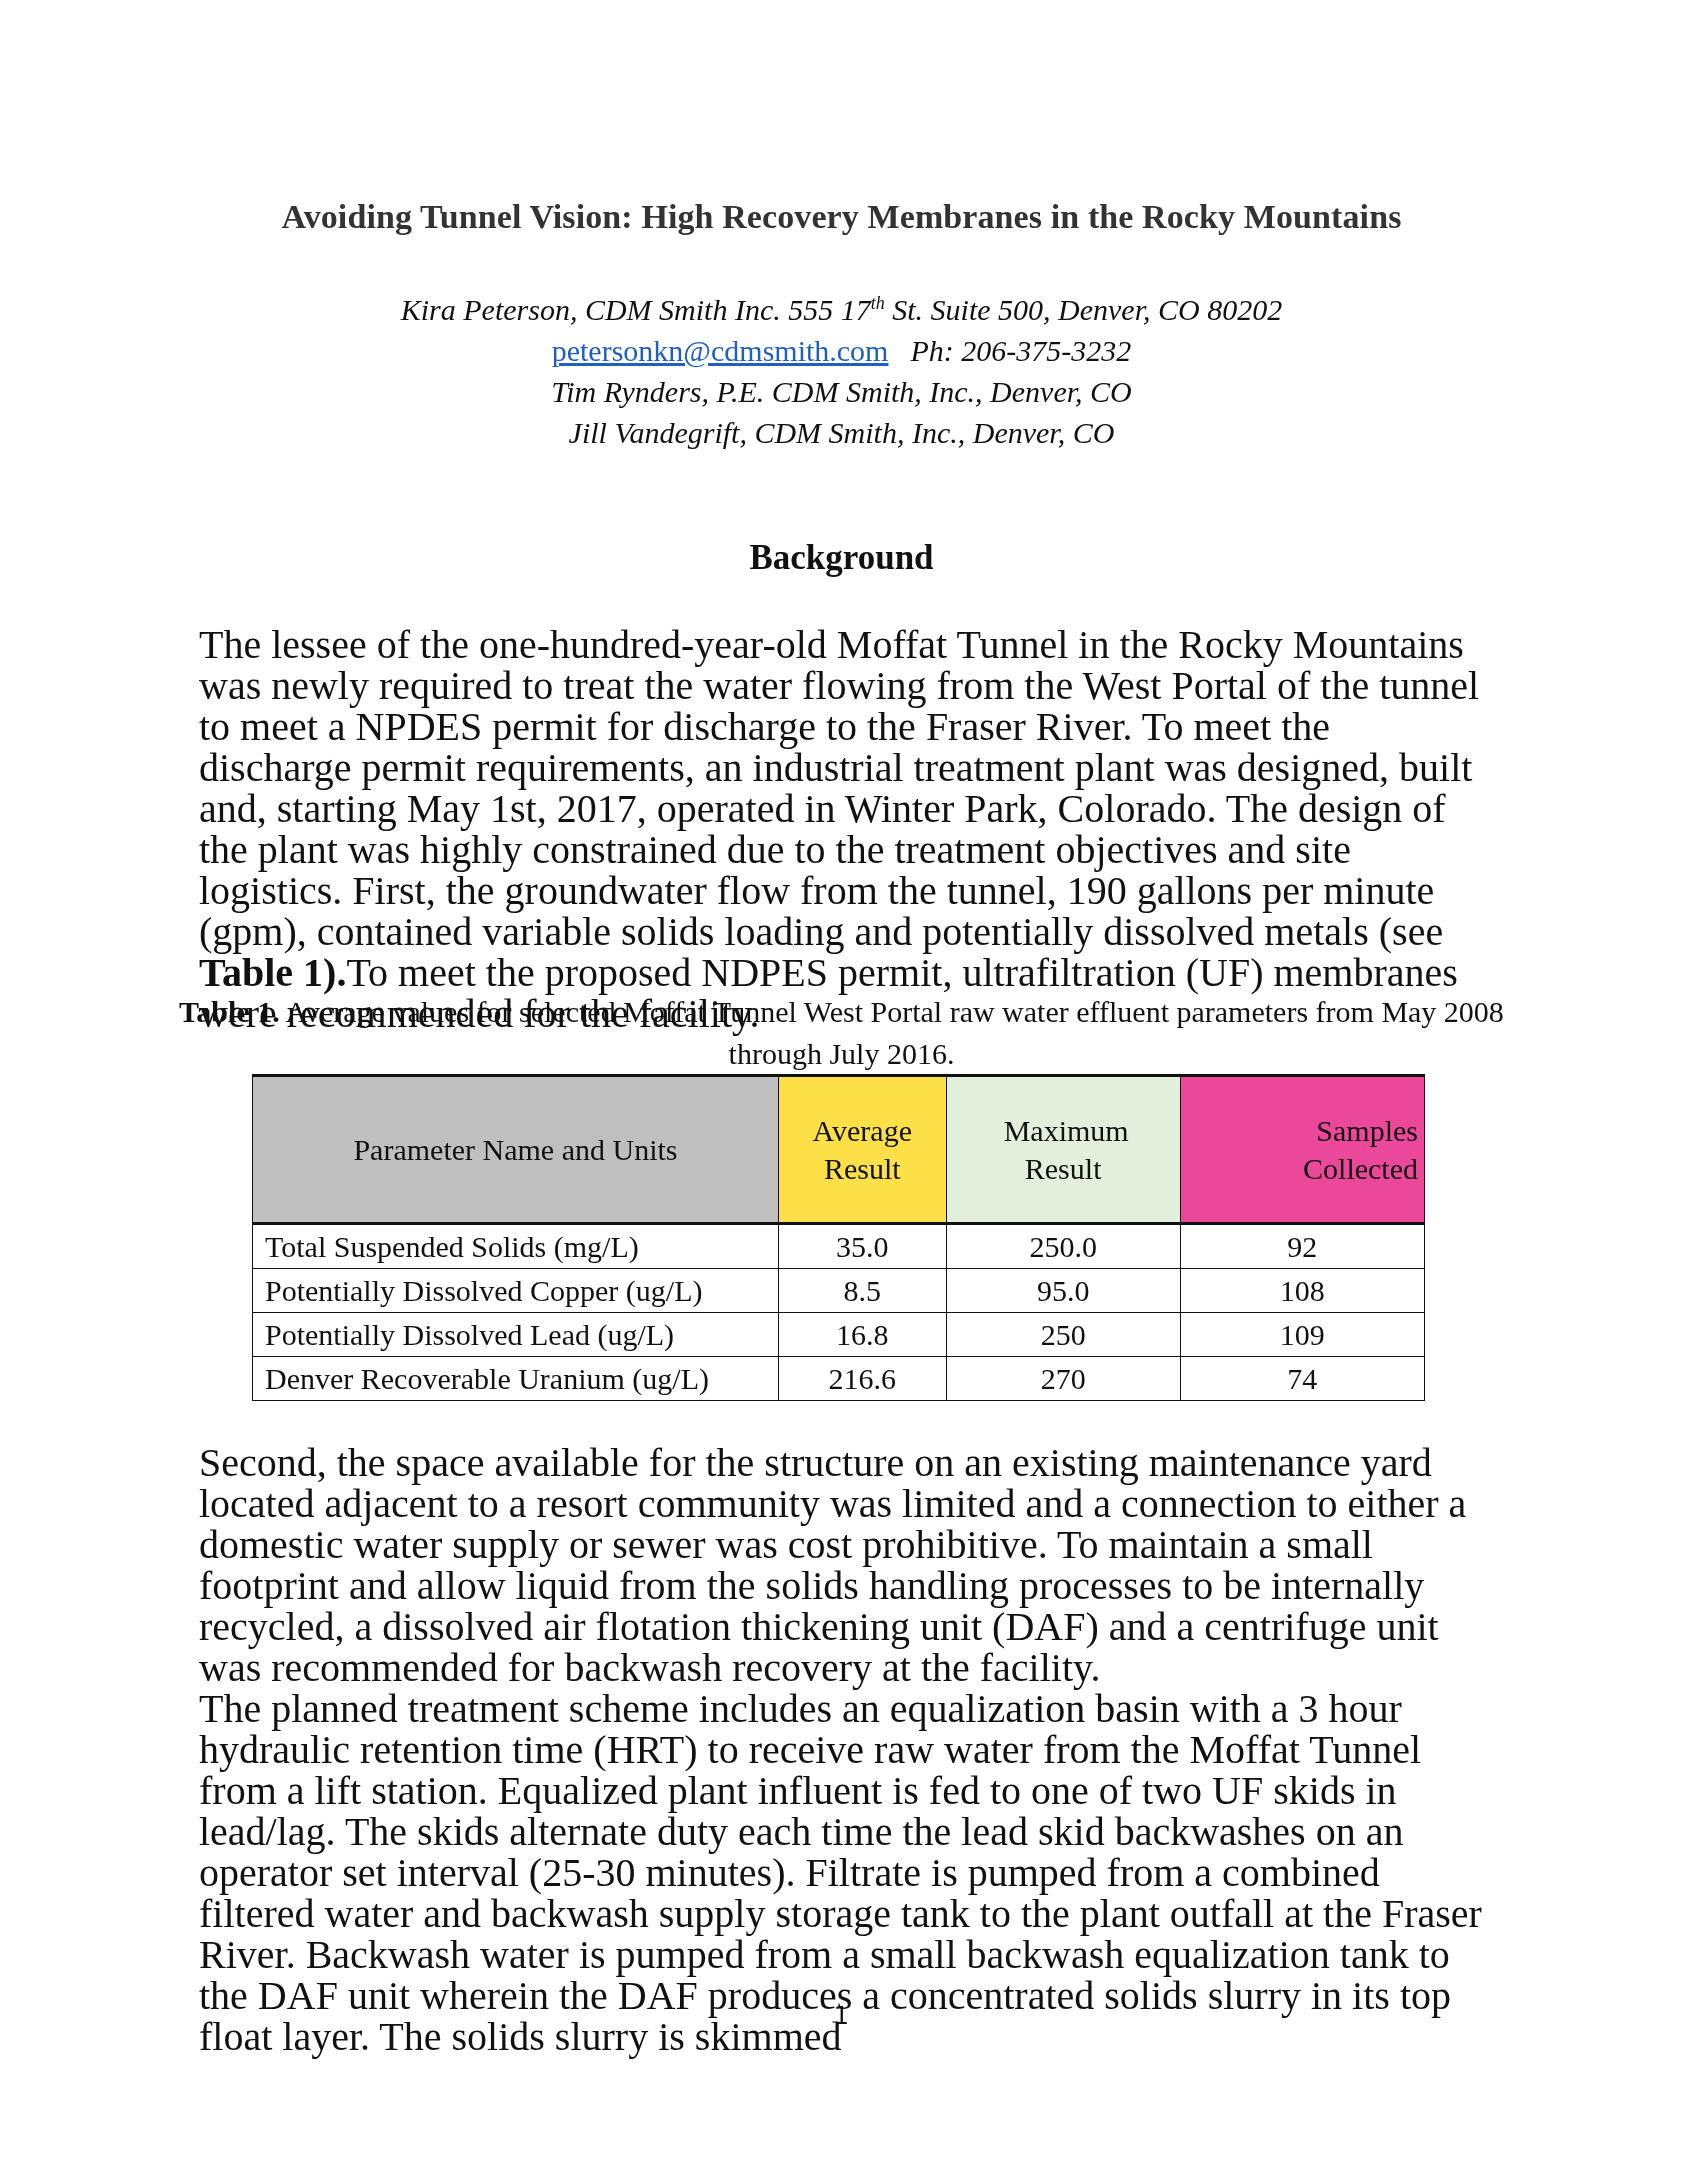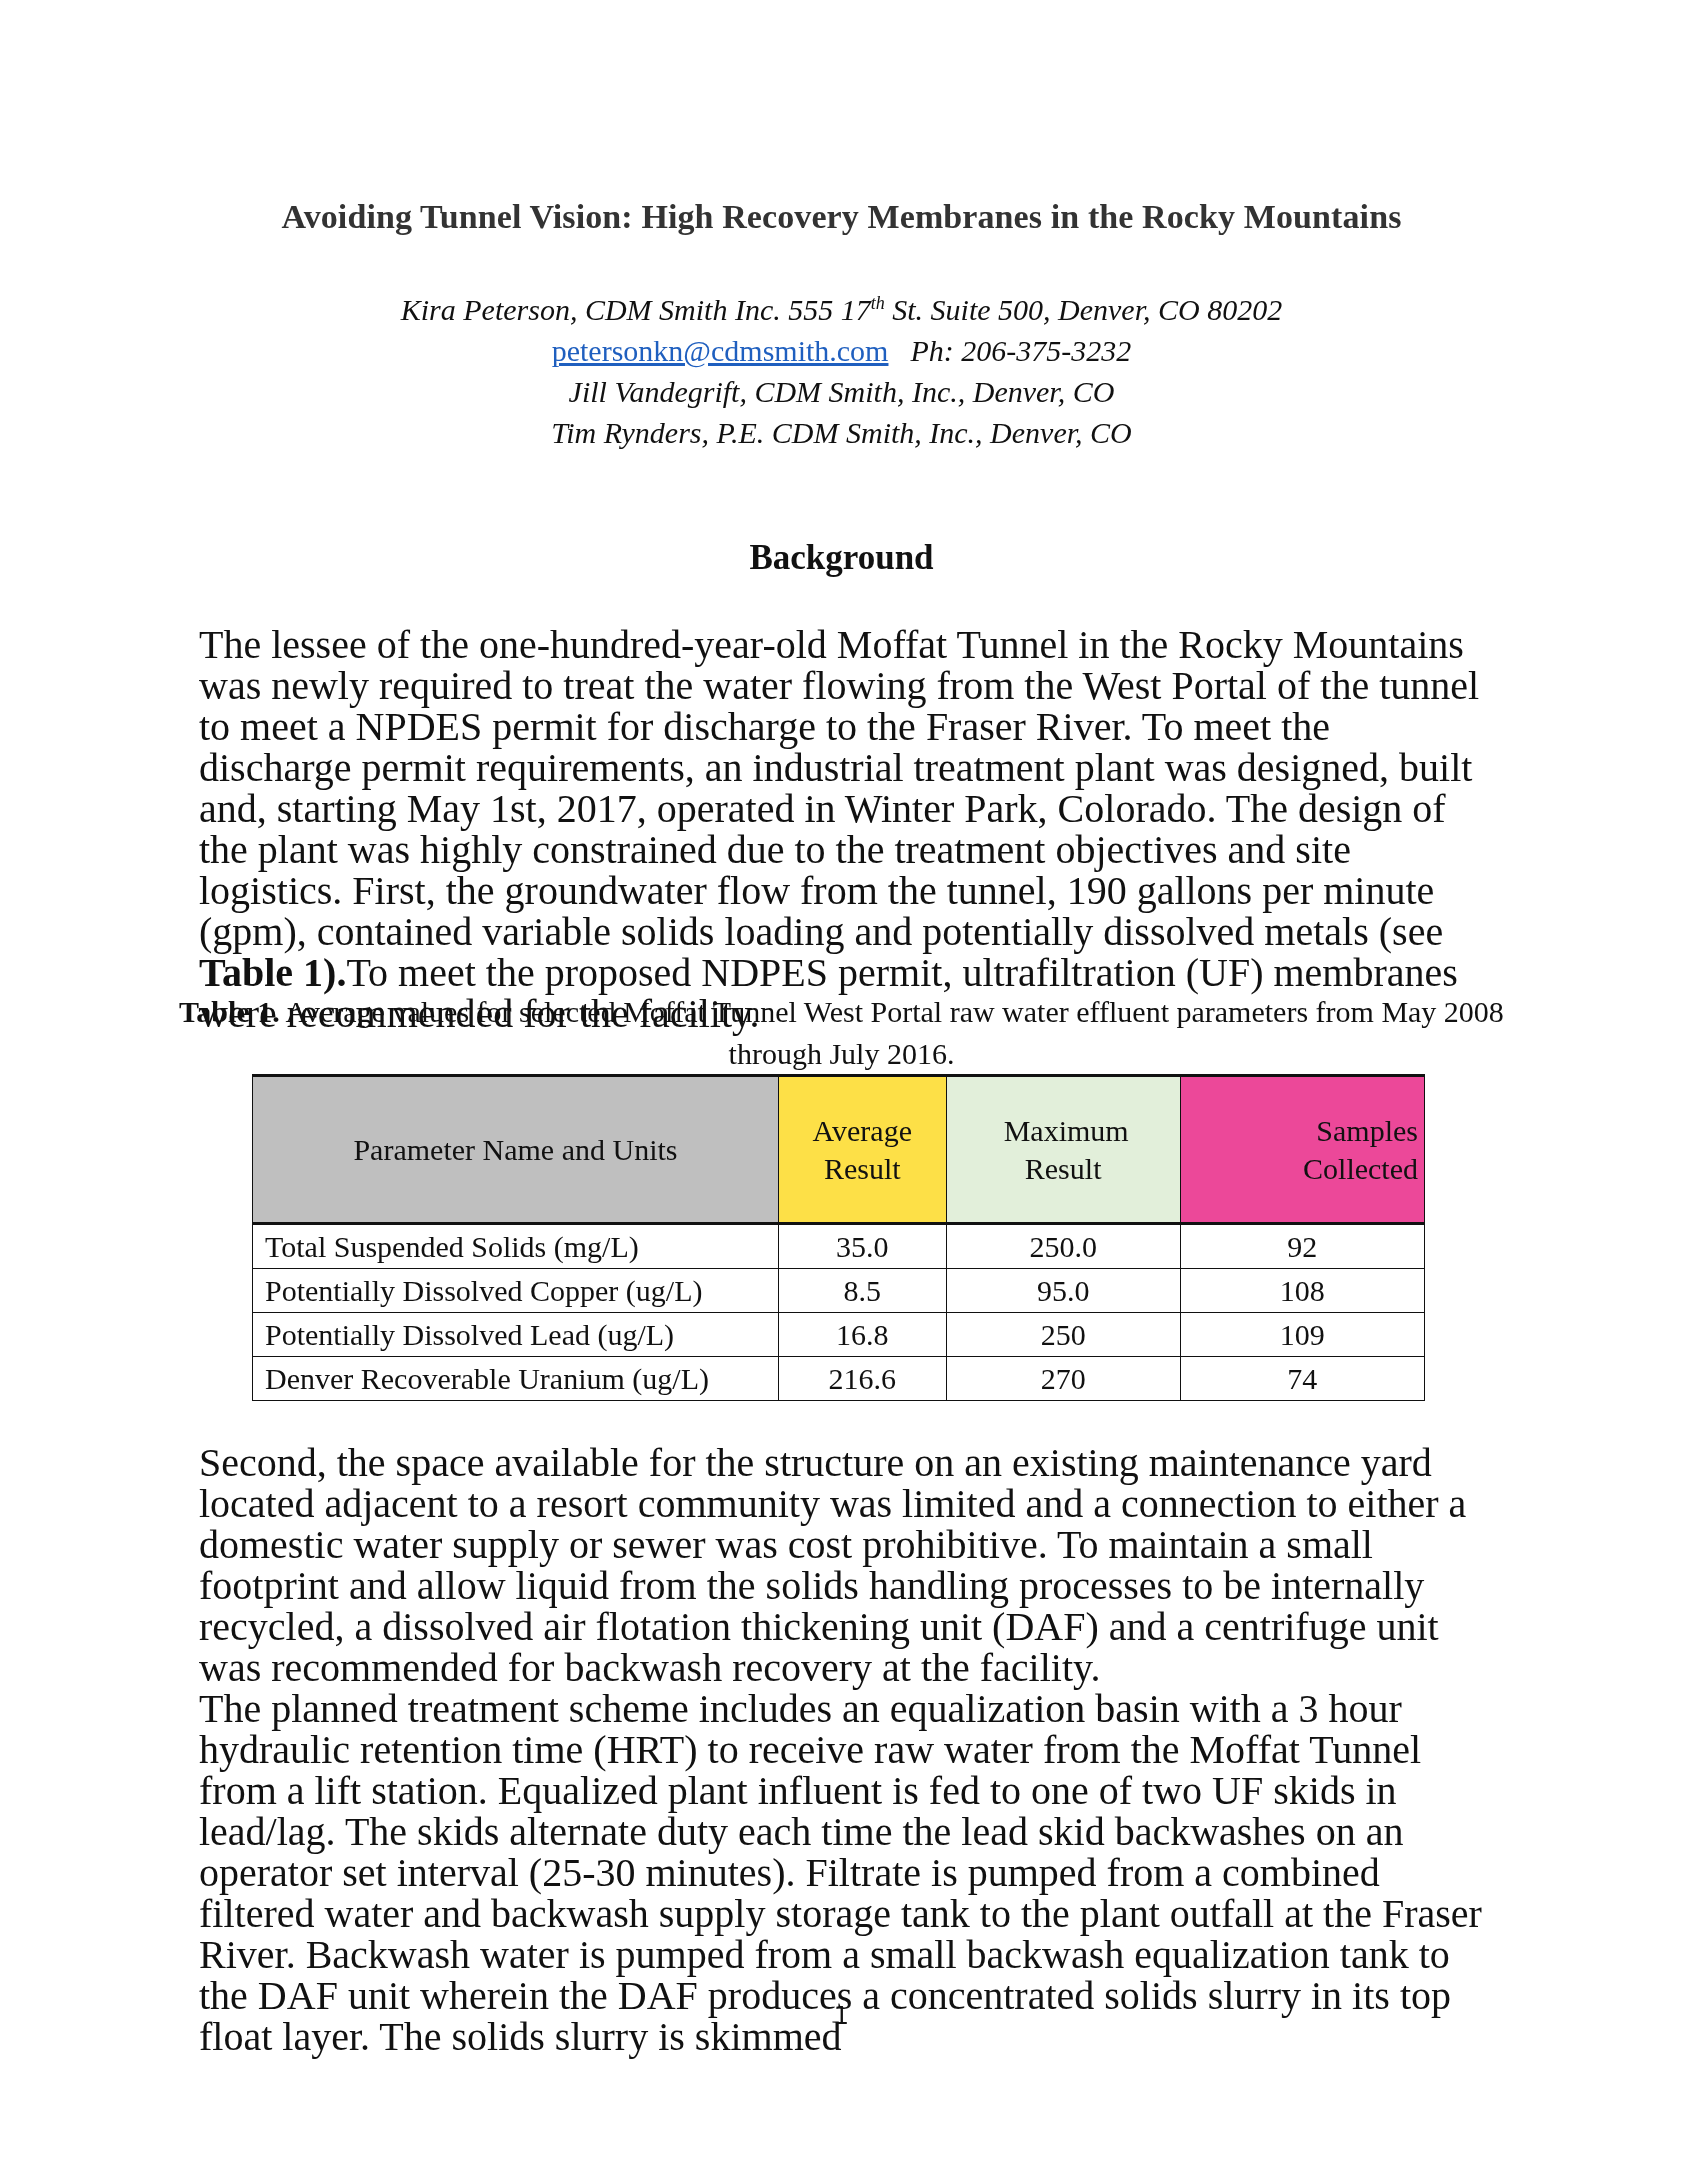--- a/index.html
+++ b/index.html
@@ -60,22 +60,22 @@
 
 <div class="page">
 
   <div class="title" style="color: rgb(51, 51, 51);">Avoiding Tunnel Vision: High Recovery Membranes in the Rocky Mountains</div>
 
   <div class="authors">
     <div><span>Kira Peterson, CDM Smith Inc. 555 17</span><sup>th</sup><span> St. Suite 500, Denver, CO 80202</span></div>
     <div>
       <a title="petersonkn@cdmsmith.com" style="color: rgb(31, 95, 191);">petersonkn@cdmsmith.com</a><span class="gap"></span><span>Ph: 206-375-3232</span>
     </div>
+    <div>Tim Rynders, P.E. CDM Smith, Inc., Denver, CO</div>
     <div>Jill Vandegrift, CDM Smith, Inc., Denver, CO</div>
-    <div>Tim Rynders, P.E. CDM Smith, Inc., Denver, CO</div>
   </div>
 
   <div class="heading">Background</div>
 
   <p class="para p1"><span>The lessee of the one-hundred-year-old Moffat Tunnel in the Rocky Mountains was newly required to treat the water flowing from the West Portal of the tunnel to meet a NPDES permit for discharge to the Fraser River. To meet the discharge permit requirements, an industrial treatment plant was designed, built and, starting May 1st, 2017, operated in Winter Park, Colorado. The design of the plant was highly constrained due to the treatment objectives and site logistics. First, the groundwater flow from the tunnel, 190 gallons per minute (gpm), contained variable solids loading and potentially dissolved metals (see </span><b>Table 1).</b><span>To meet the proposed NDPES permit, ultrafiltration (UF) membranes were recommended for the facility.</span></p>
 
   <div class="caption"><b>Table 1.</b><span> Average values for selected Moffat Tunnel West Portal raw water effluent parameters from May 2008 through July 2016.</span></div>
 
   <table class="data">
     <thead>

